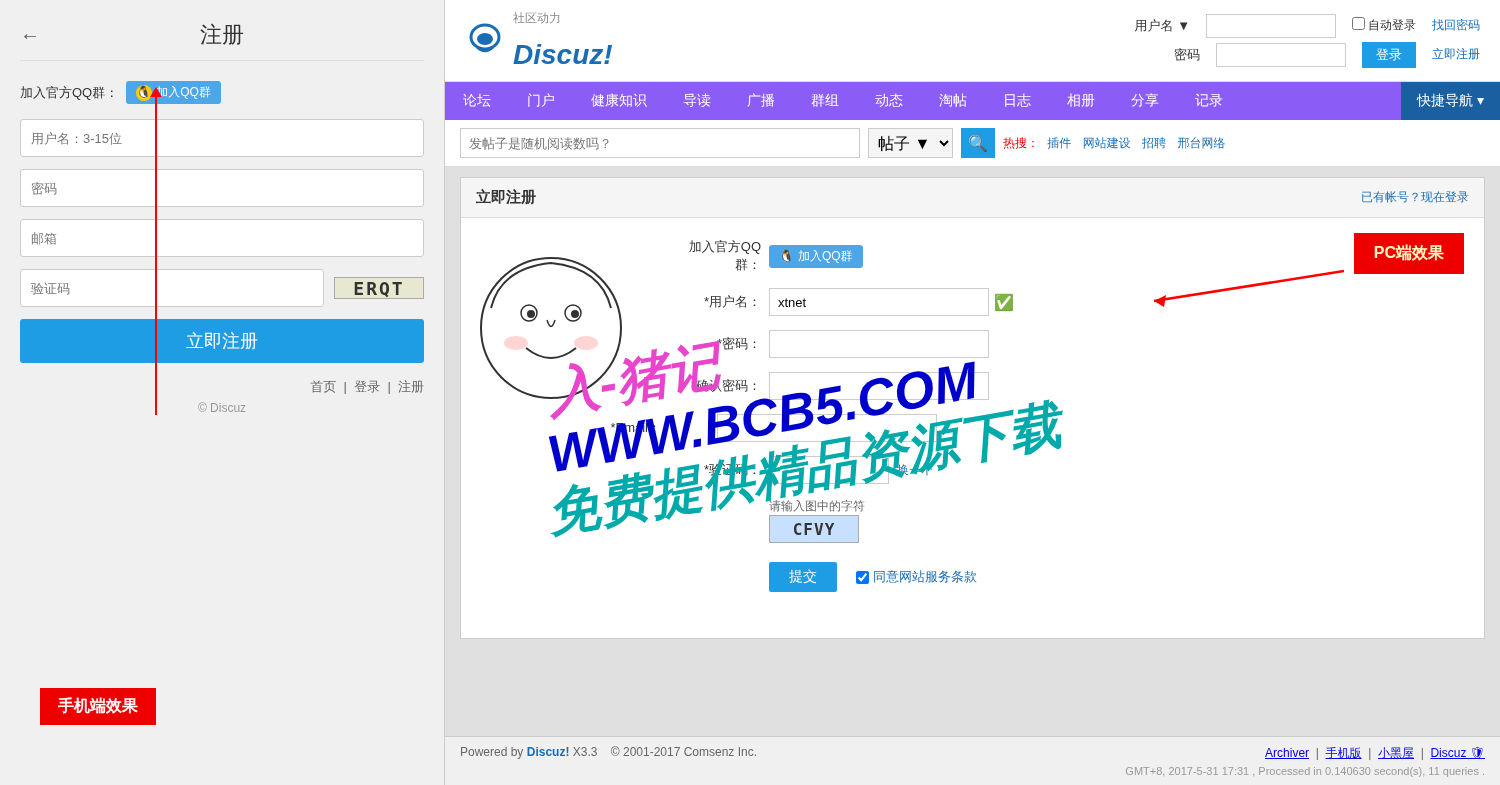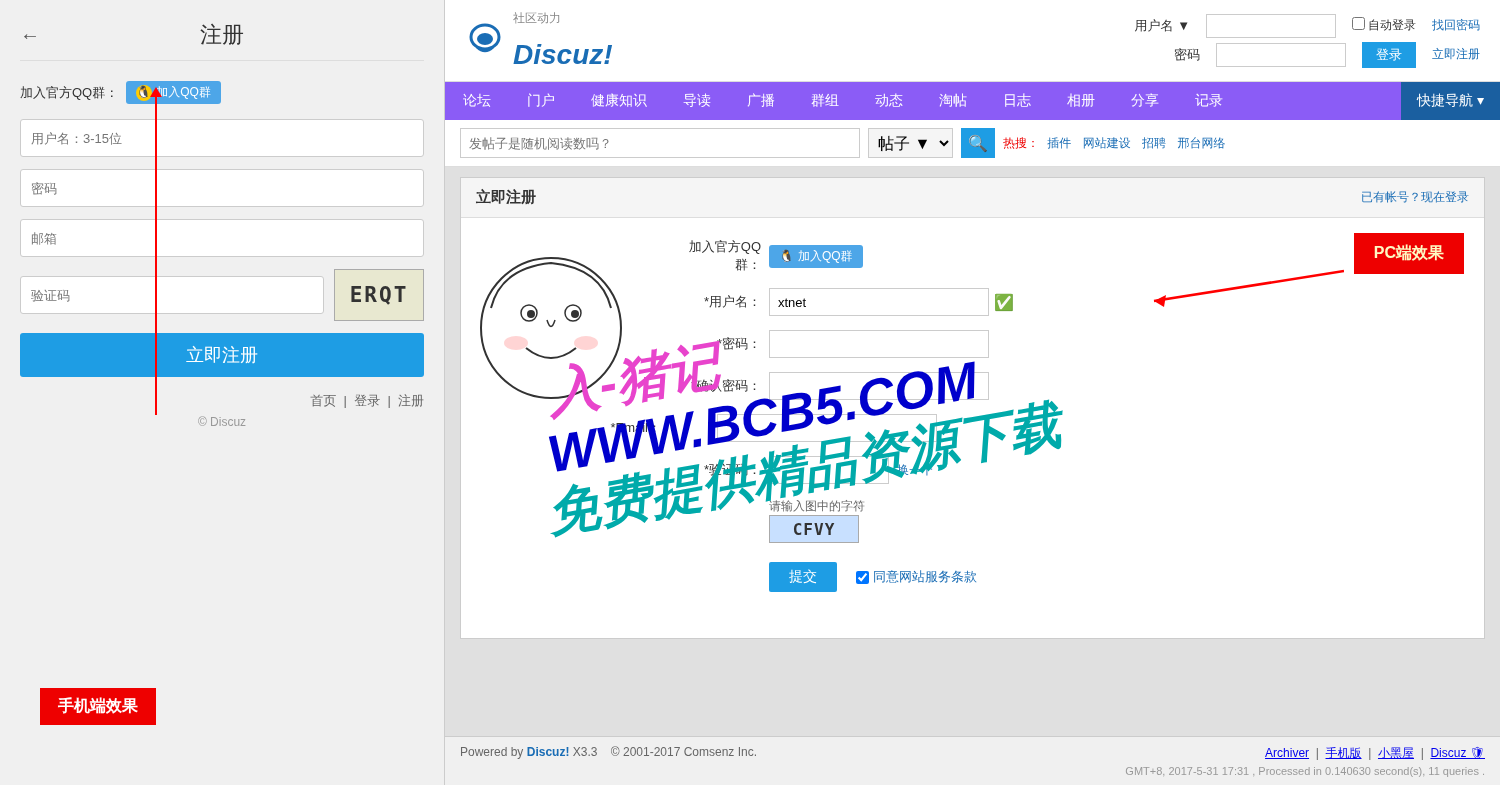--- a/index.html
+++ b/index.html
@@ -93,27 +93,27 @@
       border: 1px solid #ccc;
       border-radius: 3px;
       padding: 0 10px;
       font-size: 13px;
       color: #666;
       background: white;
     }
 
     .captcha-image {
       width: 90px;
-      height: 52px;
+      height: 22px;
       background: #e8e8d0;
       border: 1px solid #aaa;
       display: flex;
       align-items: center;
       justify-content: center;
-      font-size: 21px;
+      font-size: 18px;
       font-weight: bold;
       font-family: monospace;
       letter-spacing: 2px;
       color: #333;
     }
 
     .register-btn {
       width: 100%;
       height: 44px;
       background: #1e9de4;

